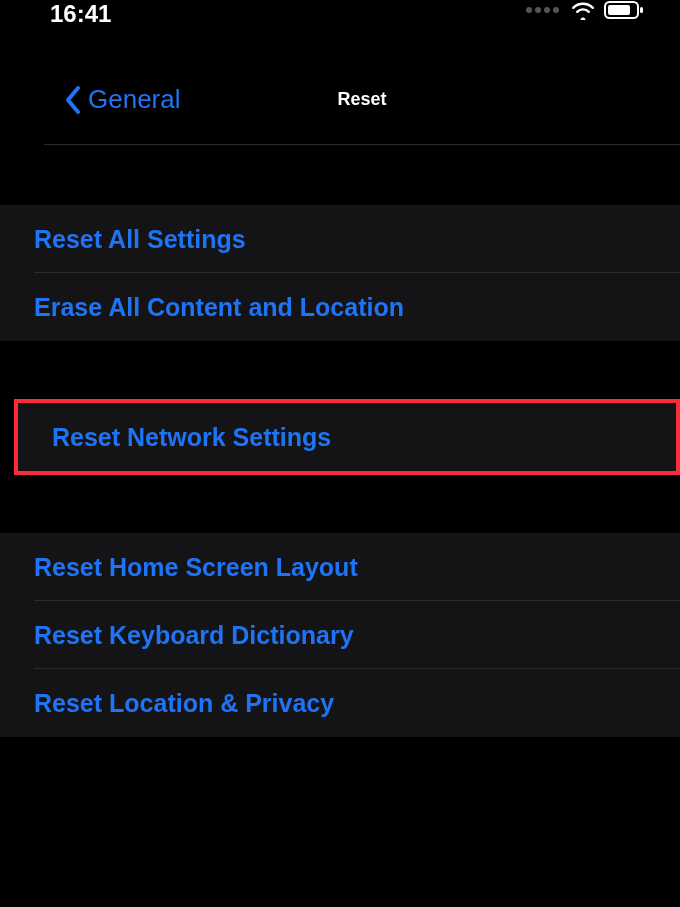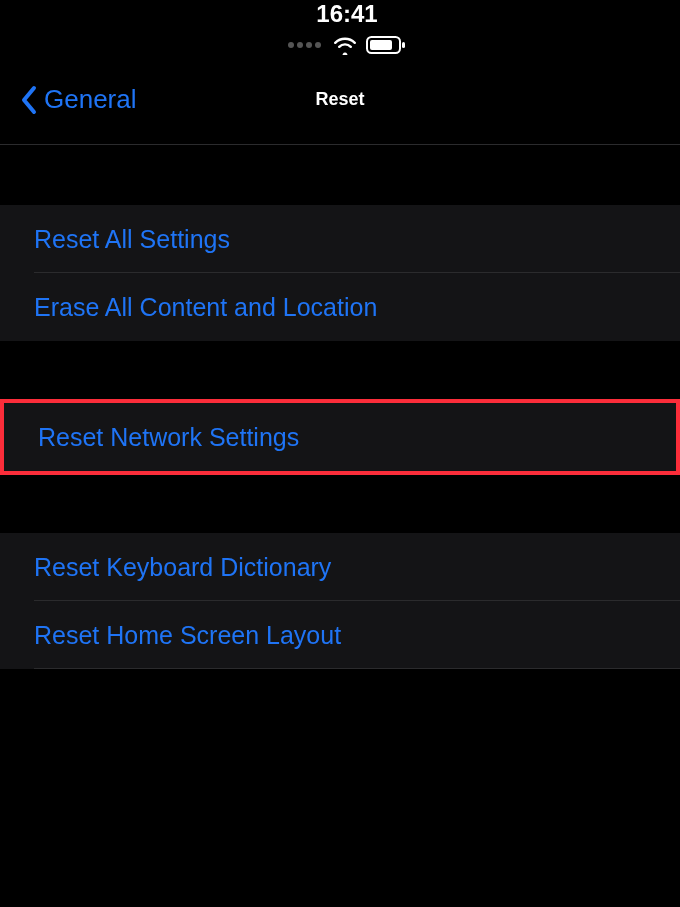--- a/index.html
+++ b/index.html
@@ -12,24 +12,23 @@
       width: 680px;
       height: 907px;
       background: #000000;
       font-family: -apple-system, 'Helvetica Neue', Helvetica, Arial, sans-serif;
       color: #ffffff;
       overflow: hidden;
     }
     .status-bar {
       height: 55px;
       display: flex;
-      align-items: center;
+      align-items: flex-start;
       justify-content: space-between;
       padding: 0 36px 0 50px;
-      flex-direction: column;
     }
     .status-time {
       font-size: 24px;
       font-weight: 600;
       color: #ffffff;
     }
     .status-icons {
       display: flex;
       align-items: center;
       gap: 8px;
@@ -53,20 +52,21 @@
     .battery-icon {
       display: flex;
       align-items: center;
     }
     .nav-bar {
       height: 90px;
       display: flex;
       align-items: center;
       position: relative;
       border-bottom: 1px solid #2b2b2d;
+      margin-left: 44px;
     }
     .back-button {
       display: flex;
       align-items: center;
       gap: 6px;
       padding-left: 20px;
       color: #1f74f5;
       font-size: 26px;
       font-weight: 400;
       cursor: pointer;
@@ -95,32 +95,33 @@
       height: 68px;
       display: flex;
       align-items: center;
       padding: 0 34px;
       cursor: pointer;
       position: relative;
     }
     .row-label {
       color: #1f74f5;
       font-size: 25px;
-      font-weight: 400;
+      font-weight: 700;
     }
     .row-divider {
       position: absolute;
       bottom: 0;
       left: 34px;
       right: 0;
       height: 1px;
       background: #2b2b2d;
     }
     .highlight-box {
       border: 4px solid #fb2d3a;
+      margin-left: 14px;
     }
     .highlight-box .row {
       height: 68px;
     }
   </style>
 </head>
 <body>
 
 <div class="status-bar">
   <div class="status-time">16:41</div>
@@ -177,20 +178,23 @@
 <div class="group highlight-box">
   <div class="row">
     <span class="row-label">Reset Network Settings</span>
   </div>
 </div>
 
 <div class="spacer spacer-3"></div>
 
 <div class="group">
   <div class="row">
+    <span class="row-label">Reset Home Screen Layout</span>
+    <div class="row-divider"></div>
+  </div>
+  <div class="row">
     <span class="row-label">Reset Keyboard Dictionary</span>
     <div class="row-divider"></div>
   </div>
   <div class="row">
-    <span class="row-label">Reset Home Screen Layout</span>
-    <div class="row-divider"></div>
+    <span class="row-label">Reset Location &amp; Privacy</span>
   </div>
 </div>
 
 </body></html>

